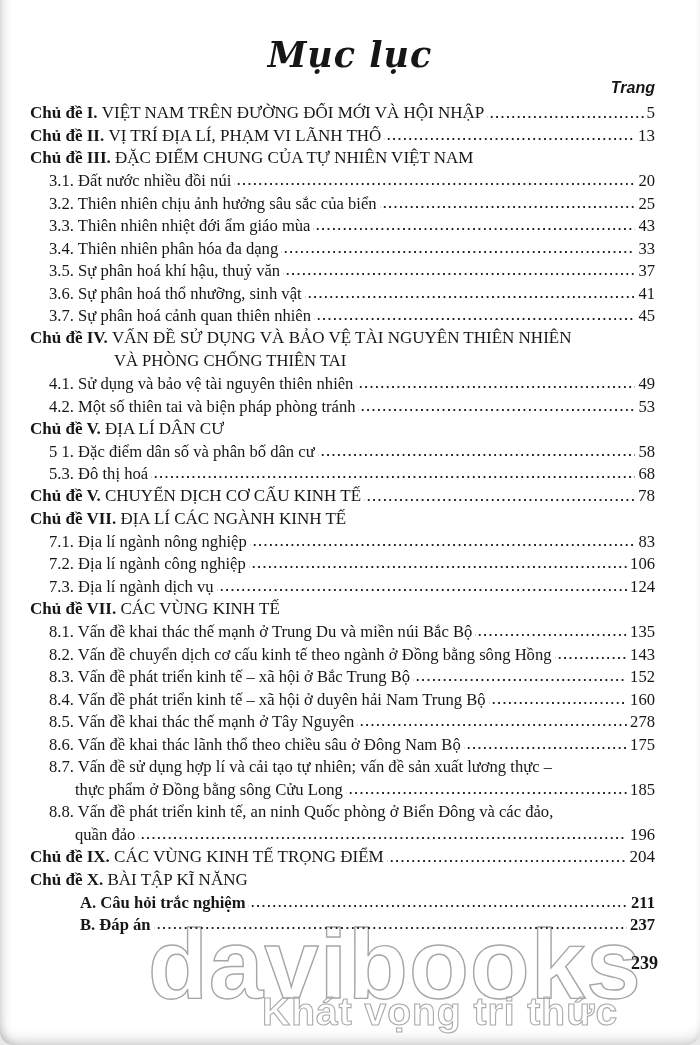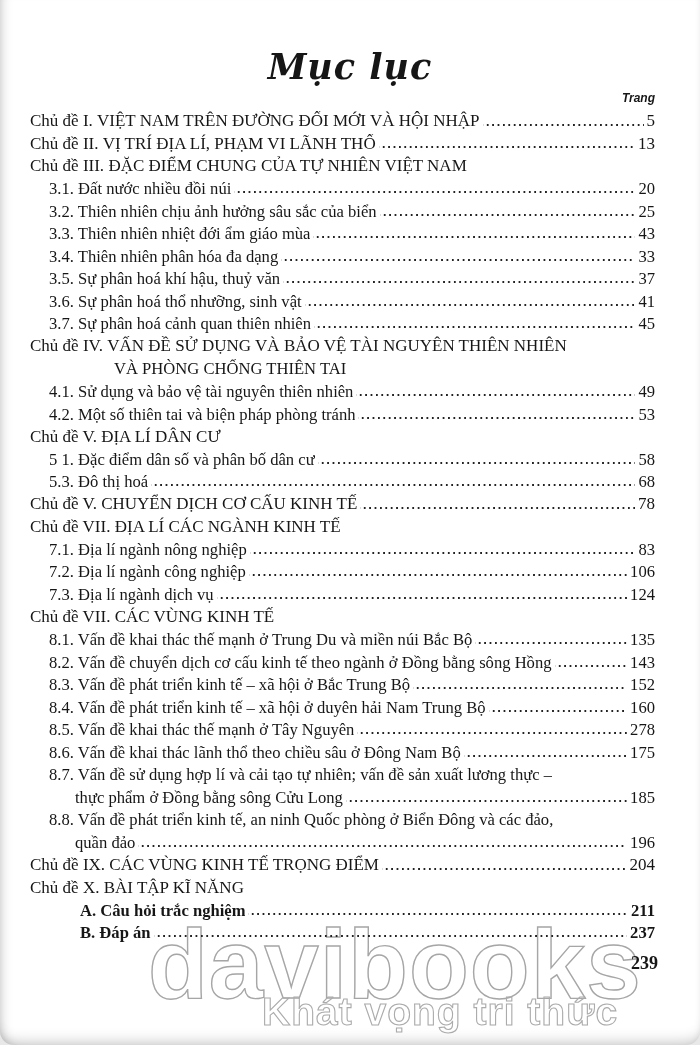--- a/index.html
+++ b/index.html
@@ -12,53 +12,53 @@
     font-family: "Liberation Serif", serif;
     color: #161616;
     box-shadow: inset 12px 0 14px -14px rgba(0,0,0,0.35),
                 inset -6px 0 10px -10px rgba(0,0,0,0.18),
                 inset 0 -14px 16px -14px rgba(0,0,0,0.30);
     border-bottom-left-radius: 14px;
     border-bottom-right-radius: 14px;
   }
   .title {
     margin: 0;
-    padding-top: 48px;
+    padding-top: 36px;
     text-align: center;
     font-family: "DejaVu Serif", serif;
     font-style: italic;
     font-weight: bold;
     font-size: 35px;
     letter-spacing: 1px;
     line-height: 1.1;
   }
   .col-label {
     text-align: right;
     padding-right: 45px;
     font-family: "Liberation Sans", sans-serif;
     font-style: italic;
     font-weight: bold;
-    font-size: 12px;
+    font-size: 16px;
     margin-top: 4px;
     margin-bottom: 2px;
   }
   .toc {
     position: relative;
     z-index: 2;
     padding: 2px 45px 0 30px;
   }
   .row {
     display: flex;
     align-items: flex-end;
     height: 22.55px;
     font-size: 16.6px;
     white-space: nowrap;
     line-height: 1.18;
   }
-  .row .bold-label { font-weight: normal; white-space: pre; }
+  .row .bold-label { font-weight: bold; white-space: pre; }
   .row .txt { overflow: hidden; }
   .row.chapter { font-size: 17px; }
   .row.item        { padding-left: 19px; }
   .row.item-letter { padding-left: 50px; font-weight: bold; }
   .row.cont        { padding-left: 45px; }
   .row.cont-center { padding-left: 84px; }
   .leader {
     flex: 1 1 auto;
     min-width: 10px;
     align-self: stretch;

